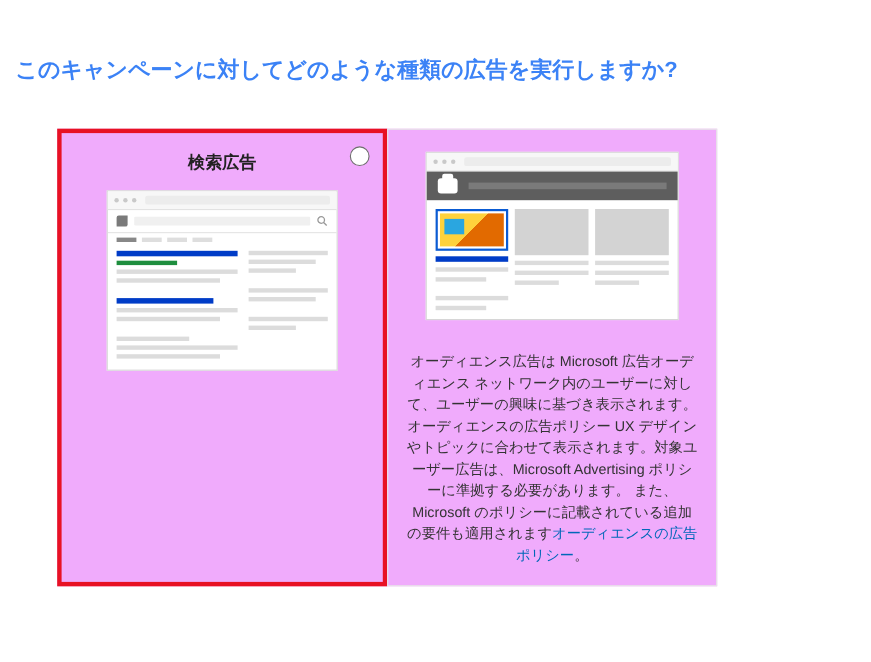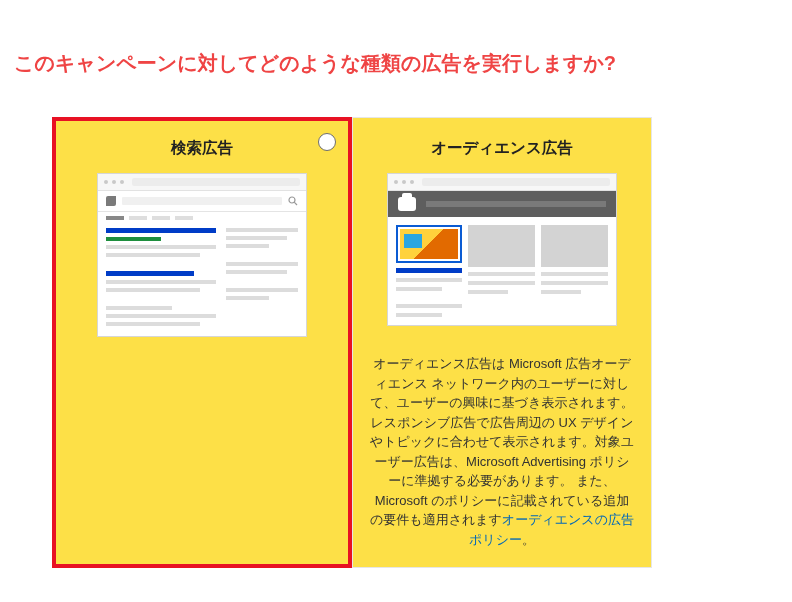--- a/index.html
+++ b/index.html
@@ -11,30 +11,30 @@
     width: 792px;
     height: 602px;
     overflow: hidden;
   }
   .page {
     padding: 50px 14px 0 14px;
   }
   .heading {
     font-size: 20px;
     font-weight: 600;
-    color: #ef4444;
+    color: #3b82f6;
     margin-bottom: 40px;
   }
   .cards {
     display: flex;
     gap: 0;
     padding-left: 38px;
   }
   .card {
-    background: #fde047;
+    background: #f0abfc;
     position: relative;
     width: 300px;
     min-height: 370px;
     padding: 20px 16px 18px 16px;
     border: 1px solid #e6e6e6;
   }
   .card.selected {
     border: 4px solid #e81123;
     padding: 17px 13px 15px 13px;
   }
@@ -189,21 +189,20 @@
               <div class="line"></div>
               <div class="line sm"></div>
             </div>
           </div>
         </div>
       </div>
 
     </div>
 
     <div class="card">
-      <div class="card-title">オーディエンス広告</div>
 
       <div class="illus-wrap">
         <div class="site">
           <div class="browser-chrome">
             <span class="dot"></span>
               <span class="dot"></span>
               <span class="dot"></span>
             <span class="urlbar"></span>
           </div>
           <div class="site-header">
@@ -232,18 +231,18 @@
               <div class="img"></div>
               <div class="tline"></div>
               <div class="tline"></div>
               <div class="tline" style="width:60%"></div>
             </div>
           </div>
         </div>
       </div>
 
       <div class="card-desc">
-        <span>オーディエンス広告は Microsoft 広告オーディエンス ネットワーク内のユーザーに対して、ユーザーの興味に基づき表示されます。レスポンシブ広告で広告周辺の UX デザインやトピックに合わせて表示されます。対象ユーザー広告は、Microsoft Advertising ポリシーに準拠する必要があります。 また、Microsoft のポリシーに記載されている追加の要件も適用されます</span><a href="#">オーディエンスの広告ポリシー</a><span>。</span>
+        <span>オーディエンス広告は Microsoft 広告オーディエンス ネットワーク内のユーザーに対して、ユーザーの興味に基づき表示されます。オーディエンスの広告ポリシー UX デザインやトピックに合わせて表示されます。対象ユーザー広告は、Microsoft Advertising ポリシーに準拠する必要があります。 また、Microsoft のポリシーに記載されている追加の要件も適用されます</span><a href="#">オーディエンスの広告ポリシー</a><span>。</span>
       </div>
     </div>
 
   </div>
 </div>
 
 </body></html>

